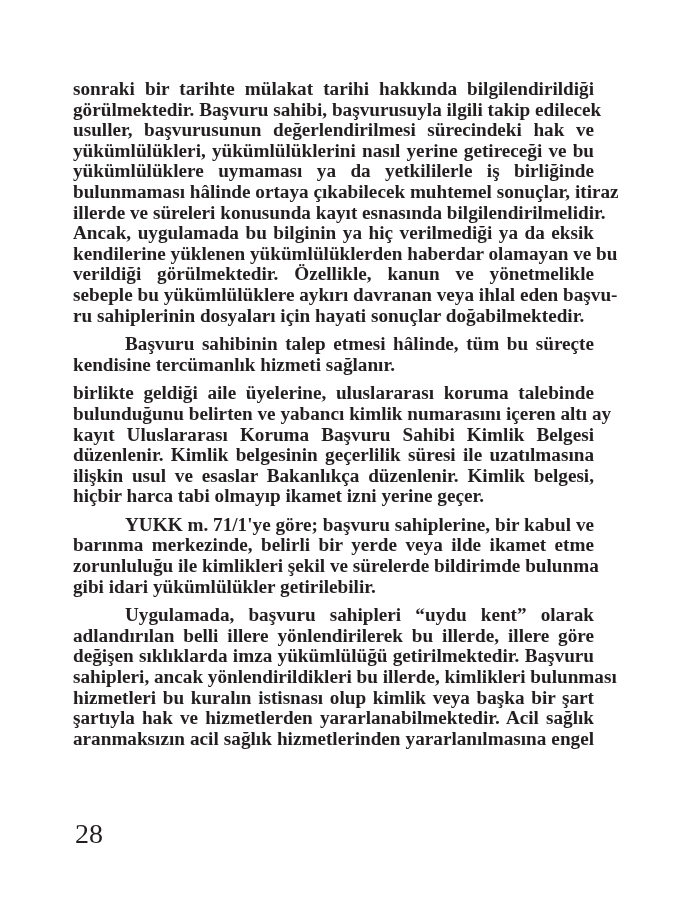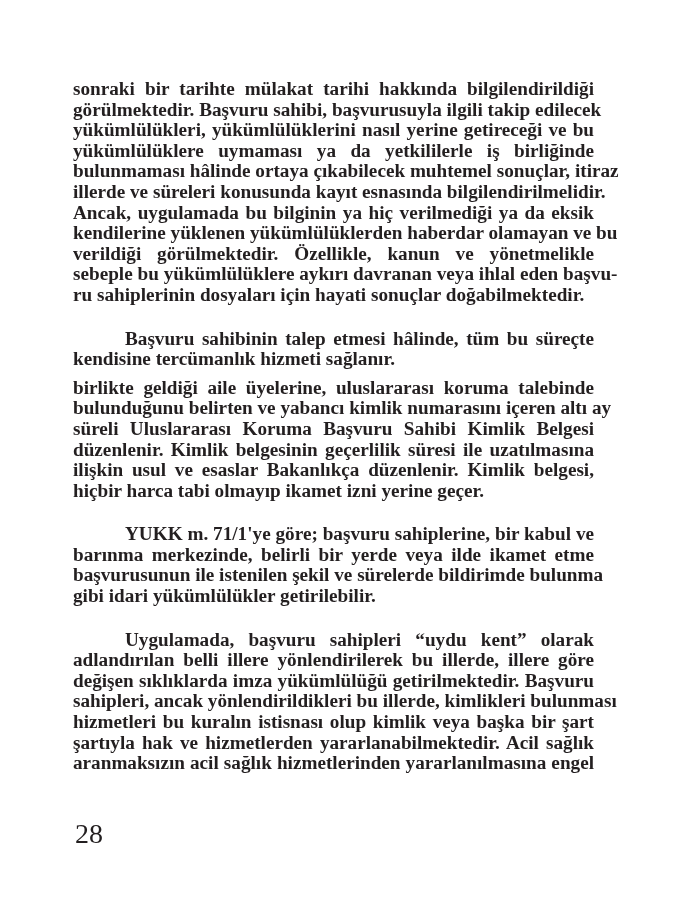--- a/index.html
+++ b/index.html
@@ -3,32 +3,33 @@
 <meta charset="utf-8">
 <style>
   html, body { margin:0; padding:0; background:#ffffff; }
   body { width:700px; height:917px; position:relative; overflow:hidden; }
   .page { position:absolute; left:73px; top:79px; width:521px; color:#231f20;
     font-family:"Liberation Serif", serif; font-size:19.2px;font-weight:bold; }
   .para { margin:0; }
   .line { display:block; height:20.6px; line-height:20.6px; white-space:nowrap;
     text-align:justify; text-align-last:justify; overflow:visible; }
   .line.last { text-align-last:left; }
-  .indent { padding-left:52px;margin-top:15px; }
+  .indent { padding-left:52px; }
   .gap { height:8px; }
   .pagenum { position:absolute; left:75px; top:818px; font-family:"Liberation Serif", serif;
     font-size:28px; color:#231f20; }
 </style>
 </head>
 <body>
 
 <div class="page">
   <div class="para">
     <span class="line">sonraki bir tarihte mülakat tarihi hakkında bilgilendirildiği</span>
     <span class="line">görülmektedir. Başvuru sahibi, başvurusuyla ilgili takip edilecek</span>
+    <span class="line">usuller, başvurusunun değerlendirilmesi sürecindeki hak ve</span>
     <span class="line">yükümlülükleri, yükümlülüklerini nasıl yerine getireceği ve bu</span>
     <span class="line">yükümlülüklere uymaması ya da yetkililerle iş birliğinde</span>
     <span class="line">bulunmaması hâlinde ortaya çıkabilecek muhtemel sonuçlar, itiraz</span>
     <span class="line">illerde ve süreleri konusunda kayıt esnasında bilgilendirilmelidir.</span>
     <span class="line">Ancak, uygulamada bu bilginin ya hiç verilmediği ya da eksik</span>
     <span class="line">kendilerine yüklenen yükümlülüklerden haberdar olamayan ve bu</span>
     <span class="line">verildiği görülmektedir. Özellikle, kanun ve yönetmelikle</span>
     <span class="line">sebeple bu yükümlülüklere aykırı davranan veya ihlal eden başvu-</span>
     <span class="line last">ru sahiplerinin dosyaları için hayati sonuçlar doğabilmektedir.</span>
   </div>
@@ -36,31 +37,31 @@
 
   <div class="para">
     <span class="line indent">Başvuru sahibinin talep etmesi hâlinde, tüm bu süreçte</span>
     <span class="line last">kendisine tercümanlık hizmeti sağlanır.</span>
   </div>
   <div class="gap"></div>
 
   <div class="para">
     <span class="line">birlikte geldiği aile üyelerine, uluslararası koruma talebinde</span>
     <span class="line">bulunduğunu belirten ve yabancı kimlik numarasını içeren altı ay</span>
-    <span class="line">süreli Uluslararası Koruma Başvuru Sahibi Kimlik Belgesi</span>
+    <span class="line">kayıt Uluslararası Koruma Başvuru Sahibi Kimlik Belgesi</span>
     <span class="line">düzenlenir. Kimlik belgesinin geçerlilik süresi ile uzatılmasına</span>
     <span class="line">ilişkin usul ve esaslar Bakanlıkça düzenlenir. Kimlik belgesi,</span>
     <span class="line last">hiçbir harca tabi olmayıp ikamet izni yerine geçer.</span>
   </div>
   <div class="gap"></div>
 
   <div class="para">
     <span class="line indent">YUKK m. 71/1'ye göre; başvuru sahiplerine, bir kabul ve</span>
     <span class="line">barınma merkezinde, belirli bir yerde veya ilde ikamet etme</span>
-    <span class="line">başvurusunun ile istenilen şekil ve sürelerde bildirimde bulunma</span>
+    <span class="line">zorunluluğu ile kimlikleri şekil ve sürelerde bildirimde bulunma</span>
     <span class="line last">gibi idari yükümlülükler getirilebilir.</span>
   </div>
   <div class="gap"></div>
 
   <div class="para">
     <span class="line indent">Uygulamada, başvuru sahipleri “uydu kent” olarak</span>
     <span class="line">adlandırılan belli illere yönlendirilerek bu illerde, illere göre</span>
     <span class="line">değişen sıklıklarda imza yükümlülüğü getirilmektedir. Başvuru</span>
     <span class="line">sahipleri, ancak yönlendirildikleri bu illerde, kimlikleri bulunması</span>
     <span class="line">hizmetleri bu kuralın istisnası olup kimlik veya başka bir şart</span>

